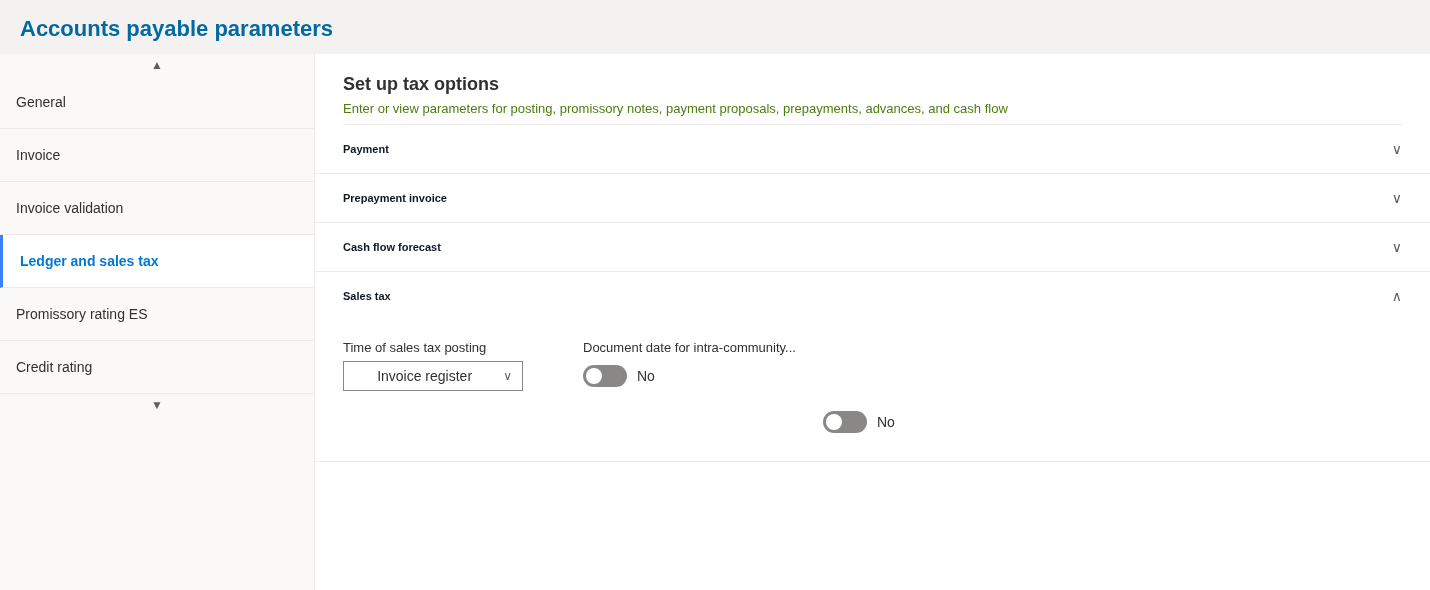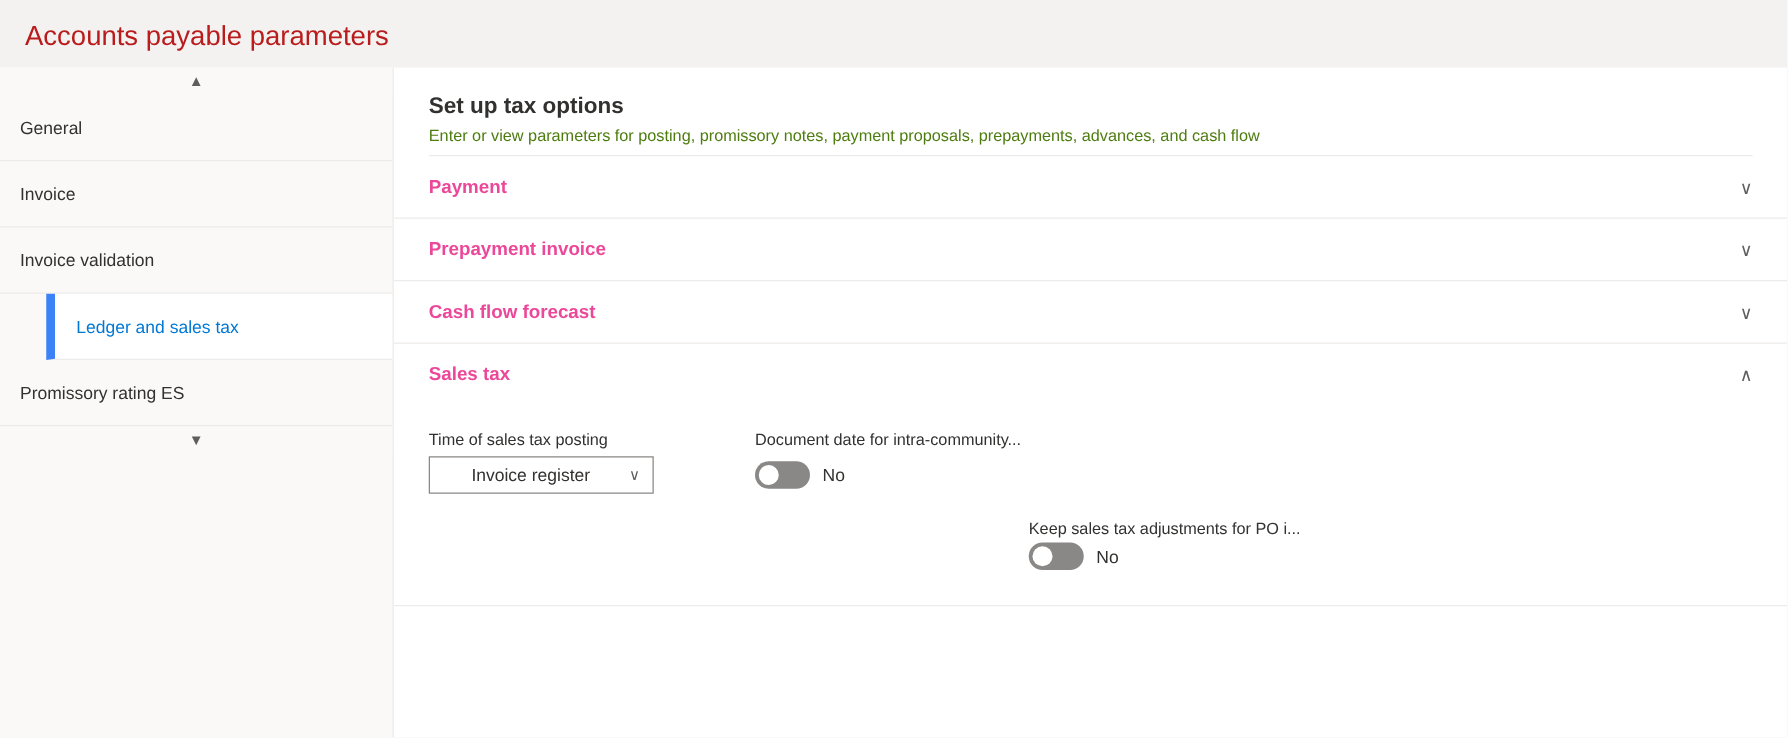--- a/index.html
+++ b/index.html
@@ -1,48 +1,48 @@
 <!DOCTYPE html>
 <html><head>
   <meta charset="utf-8">
   <style>
     * { box-sizing: border-box; margin: 0; padding: 0; }
     body { font-family: 'Segoe UI', Arial, sans-serif; background: #f3f2f1; color: #323130; font-size: 14px; }
 
     .app-container { display: flex; flex-direction: column; height: 590px; width: 1430px; background: #fff; }
 
-    .page-title { padding: 16px 20px 12px 20px; font-size: 22px; font-weight: 400; color: #b91c1c; background: #f3f2f1; border-bottom: none; }
+    .page-title { padding: 16px 20px 12px 20px; font-size: 22px; font-weight: 700; color: #0369a1; background: #f3f2f1; border-bottom: none; }
 
     .main-layout { display: flex; flex: 1; overflow: hidden; background: #f3f2f1; }
 
     
     .sidebar { width: 315px; background: #faf9f8; border-right: 1px solid #edebe9; overflow-y: auto; flex-shrink: 0; position: relative; }
 
     .sidebar-item { padding: 18px 16px; cursor: pointer; border-bottom: 1px solid #edebe9; position: relative; color: #323130; }
-    .sidebar-item.active { background: #fff; border-left: 7px solid #3b82f6; color: #0078d4; font-weight: 400; padding-left: 17px; margin-left: 37px; }
+    .sidebar-item.active { background: #fff; border-left: 3px solid #3b82f6; color: #0078d4; font-weight: 700; padding-left: 17px; }
     .sidebar-item.active::after { content: ''; position: absolute; right: 0; top: 0; bottom: 0; width: 0; }
 
     
     .content { flex: 1; background: #fff; overflow-y: auto; padding: 0; }
 
     .section-header { padding: 20px 28px 8px 28px; }
     .section-title { font-size: 18px; font-weight: 700; color: #323130; margin-bottom: 6px; }
     .section-desc { font-size: 13px; color: #4d7c0f; }
 
     .divider { border: none; border-top: 1px solid #edebe9; margin: 0 28px; }
 
     
     .collapse-section { border-bottom: 1px solid #edebe9; }
     .collapse-header { display: flex; justify-content: space-between; align-items: center; padding: 16px 28px; cursor: pointer; }
-    .collapse-title { font-size: 15px; font-weight: 600; color: #ec4899; }
+    .collapse-title { font-size: 11px; font-weight: 600; color: #0f172a; }
     .collapse-icon { color: #605e5c; font-size: 14px; }
 
     
     .sales-tax-content { padding: 20px 28px 28px 28px; }
-    .fields-row { display: flex; align-items: flex-start; gap: 81px; }
+    .fields-row { display: flex; align-items: flex-start; gap: 60px; }
 
     .field-group { display: flex; flex-direction: column; gap: 6px; }
     .field-label { font-size: 13px; color: #323130; }
 
     
     .dropdown { display: flex; align-items: center; border: 1px solid #8a8886; background: #fff; padding: 6px 10px; min-width: 180px; cursor: pointer; text-align: center; }
     .dropdown-text { flex: 1; font-size: 14px; color: #323130; }
     .dropdown-chevron { color: #605e5c; font-size: 12px; margin-left: 8px; }
 
     
@@ -80,20 +80,23 @@
         <span>Invoice</span>
       </div>
       <div class="sidebar-item">
         <span>Invoice validation</span>
       </div>
       <div class="sidebar-item active">
         <span>Ledger and sales tax</span>
       </div>
       <div class="sidebar-item">
         <span>Promissory rating ES</span>
+      </div>
+      <div class="sidebar-item">
+        <span>Credit rating</span>
       </div>
 
       <div class="scroll-arrow">▼</div>
     </div>
 
     <div class="content">
 
       <div class="section-header">
         <div class="section-title">Set up tax options</div>
         <div class="section-desc">Enter or view parameters for posting, promissory notes, payment proposals, prepayments, advances, and cash flow</div>
@@ -147,21 +150,20 @@
                   <span class="toggle-slider"></span>
                 </label>
                 <span class="toggle-label">No</span>
               </div>
             </div>
 
 
           </div>
 
           <div style="margin-top: 20px; margin-left: calc(180px + 60px + 180px + 60px);">
-            <div class="field-label">Keep sales tax adjustments for PO i...</div>
             <div class="toggle-row">
               <label class="toggle">
                 <input type="checkbox" style="">
                 <span class="toggle-slider"></span>
               </label>
               <span class="toggle-label">No</span>
             </div>
           </div>
 
         </div>

